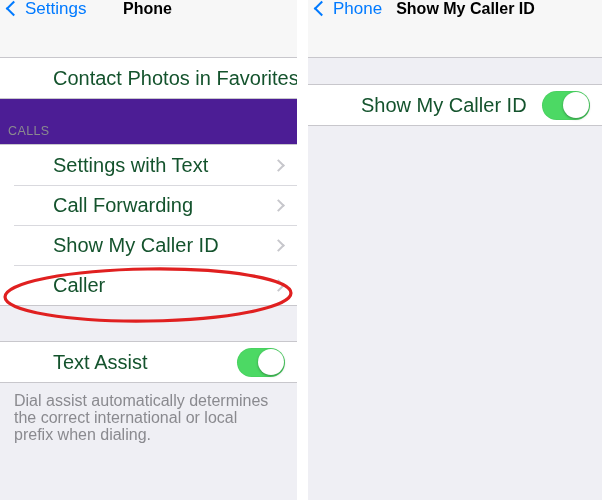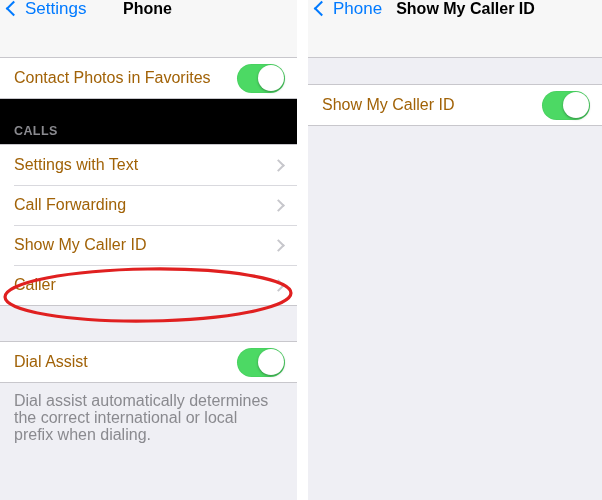--- a/index.html
+++ b/index.html
@@ -106,24 +106,25 @@
   .row + .row::before {
     content: "";
     position: absolute;
     left: 14px;
     right: 0;
     top: 0;
     height: 1px;
     background: #d9d9de;
   }
   .row-label {
-    font-size: 16px;
-    color: #a16207;
+    font-size: 20px;
+    color: #14532d;
     white-space: nowrap;
     flex: 1 1 auto;
+    margin-left: 39px;
   }
 
   .disclosure {
     width: 9px;
     height: 9px;
     border-top: 2px solid #c7c7cc;
     border-right: 2px solid #c7c7cc;
     transform: rotate(45deg);
     flex: 0 0 auto;
     margin-right: 2px;
@@ -148,26 +149,25 @@
     border-radius: 50%;
     background: #ffffff;
     box-shadow: 0 1px 2.5px rgba(0,0,0,0.35);
   }
 
   
   .section-header {
     height: 45px;
     display: flex;
     align-items: flex-end;
-    padding: 0 0 6px 14px;
-    background: #000000;
+    padding: 0 0 6px 8px;
+    background: #4c1d95;
     font-size: 12.5px;
     letter-spacing: 0.4px;
     color: #8a8a8f;
-    font-weight: bold;
   }
 
   
   .spacer { background: #efeff4; }
   .spacer-35 { height: 35px; }
   .spacer-26 { height: 26px; }
 
   
   .footer-note {
     padding: 9px 18px 0 14px;
@@ -228,21 +228,21 @@
       <div class="row">
         <span class="row-label">Caller</span>
         <span class="disclosure"></span>
       </div>
     </div>
 
     <div class="spacer spacer-35"></div>
 
     <div class="group">
       <div class="row">
-        <span class="row-label">Dial Assist</span>
+        <span class="row-label">Text Assist</span>
         <span class="toggle">
           <span class="knob"></span>
         </span>
       </div>
     </div>
 
     <div class="footer-note">Dial assist automatically determines the correct international or local prefix when dialing.</div>
 
     <div class="annot" id="annot-left">
       <svg viewBox="0 0 292 58" preserveAspectRatio="none">

